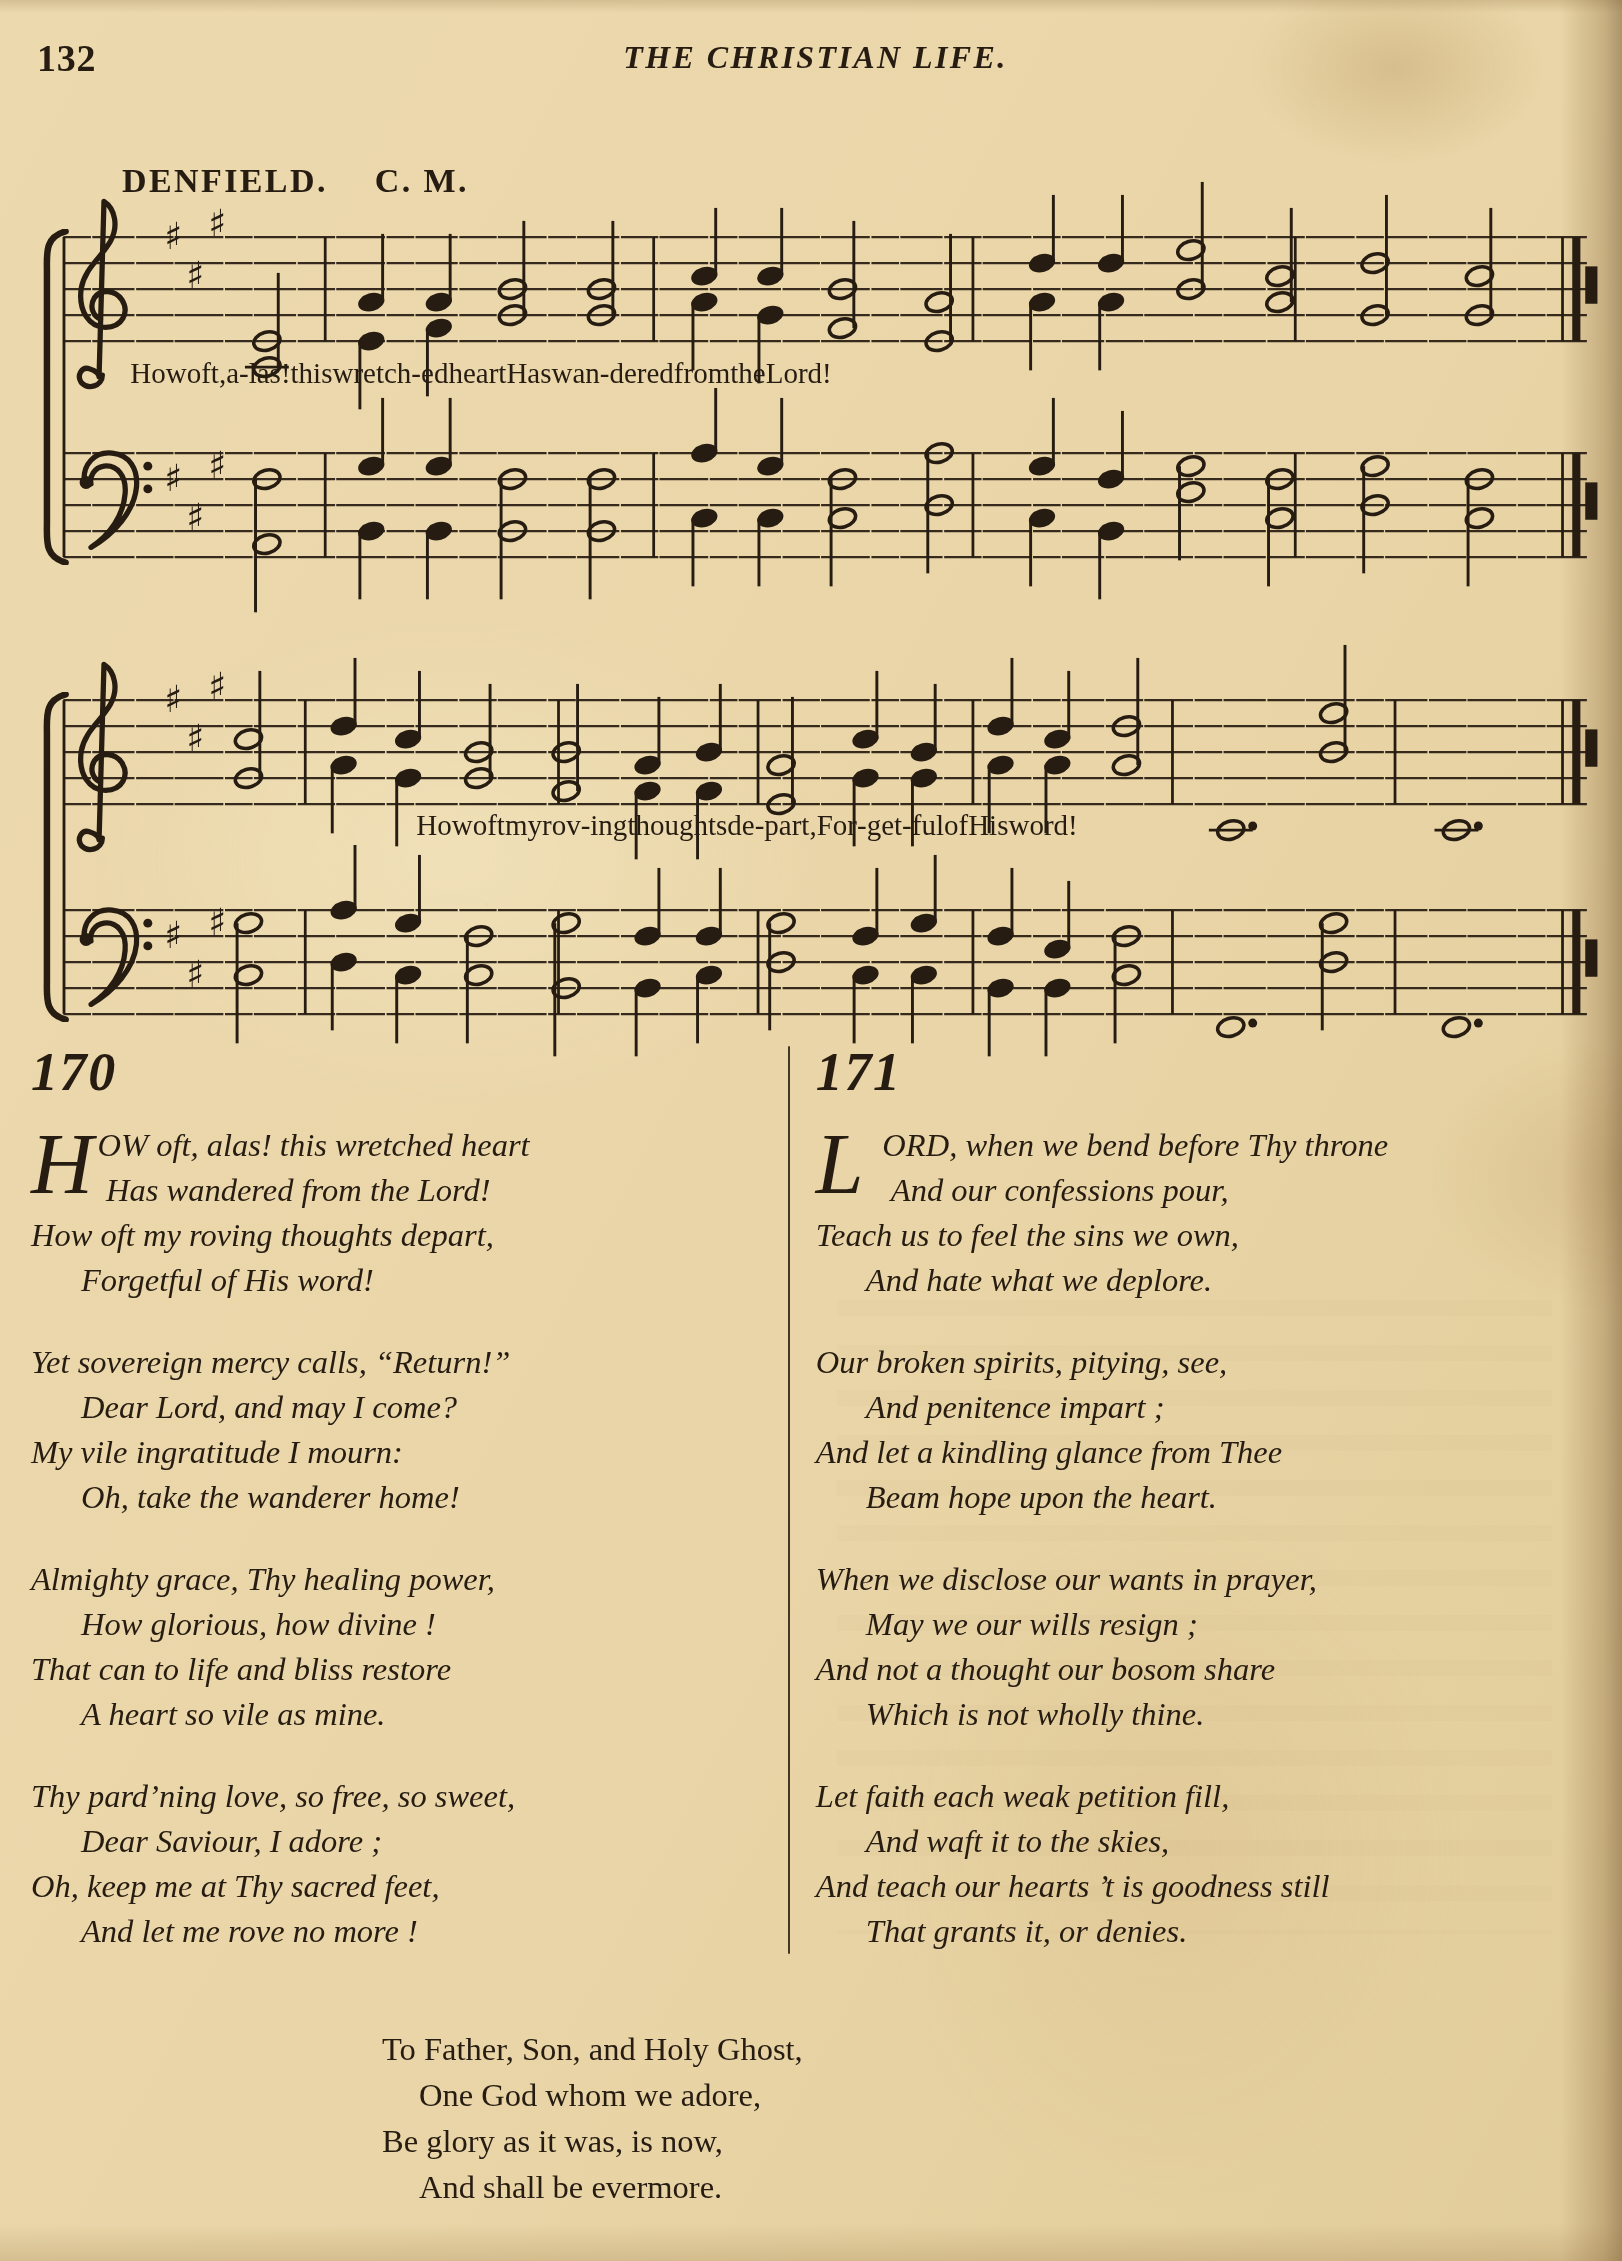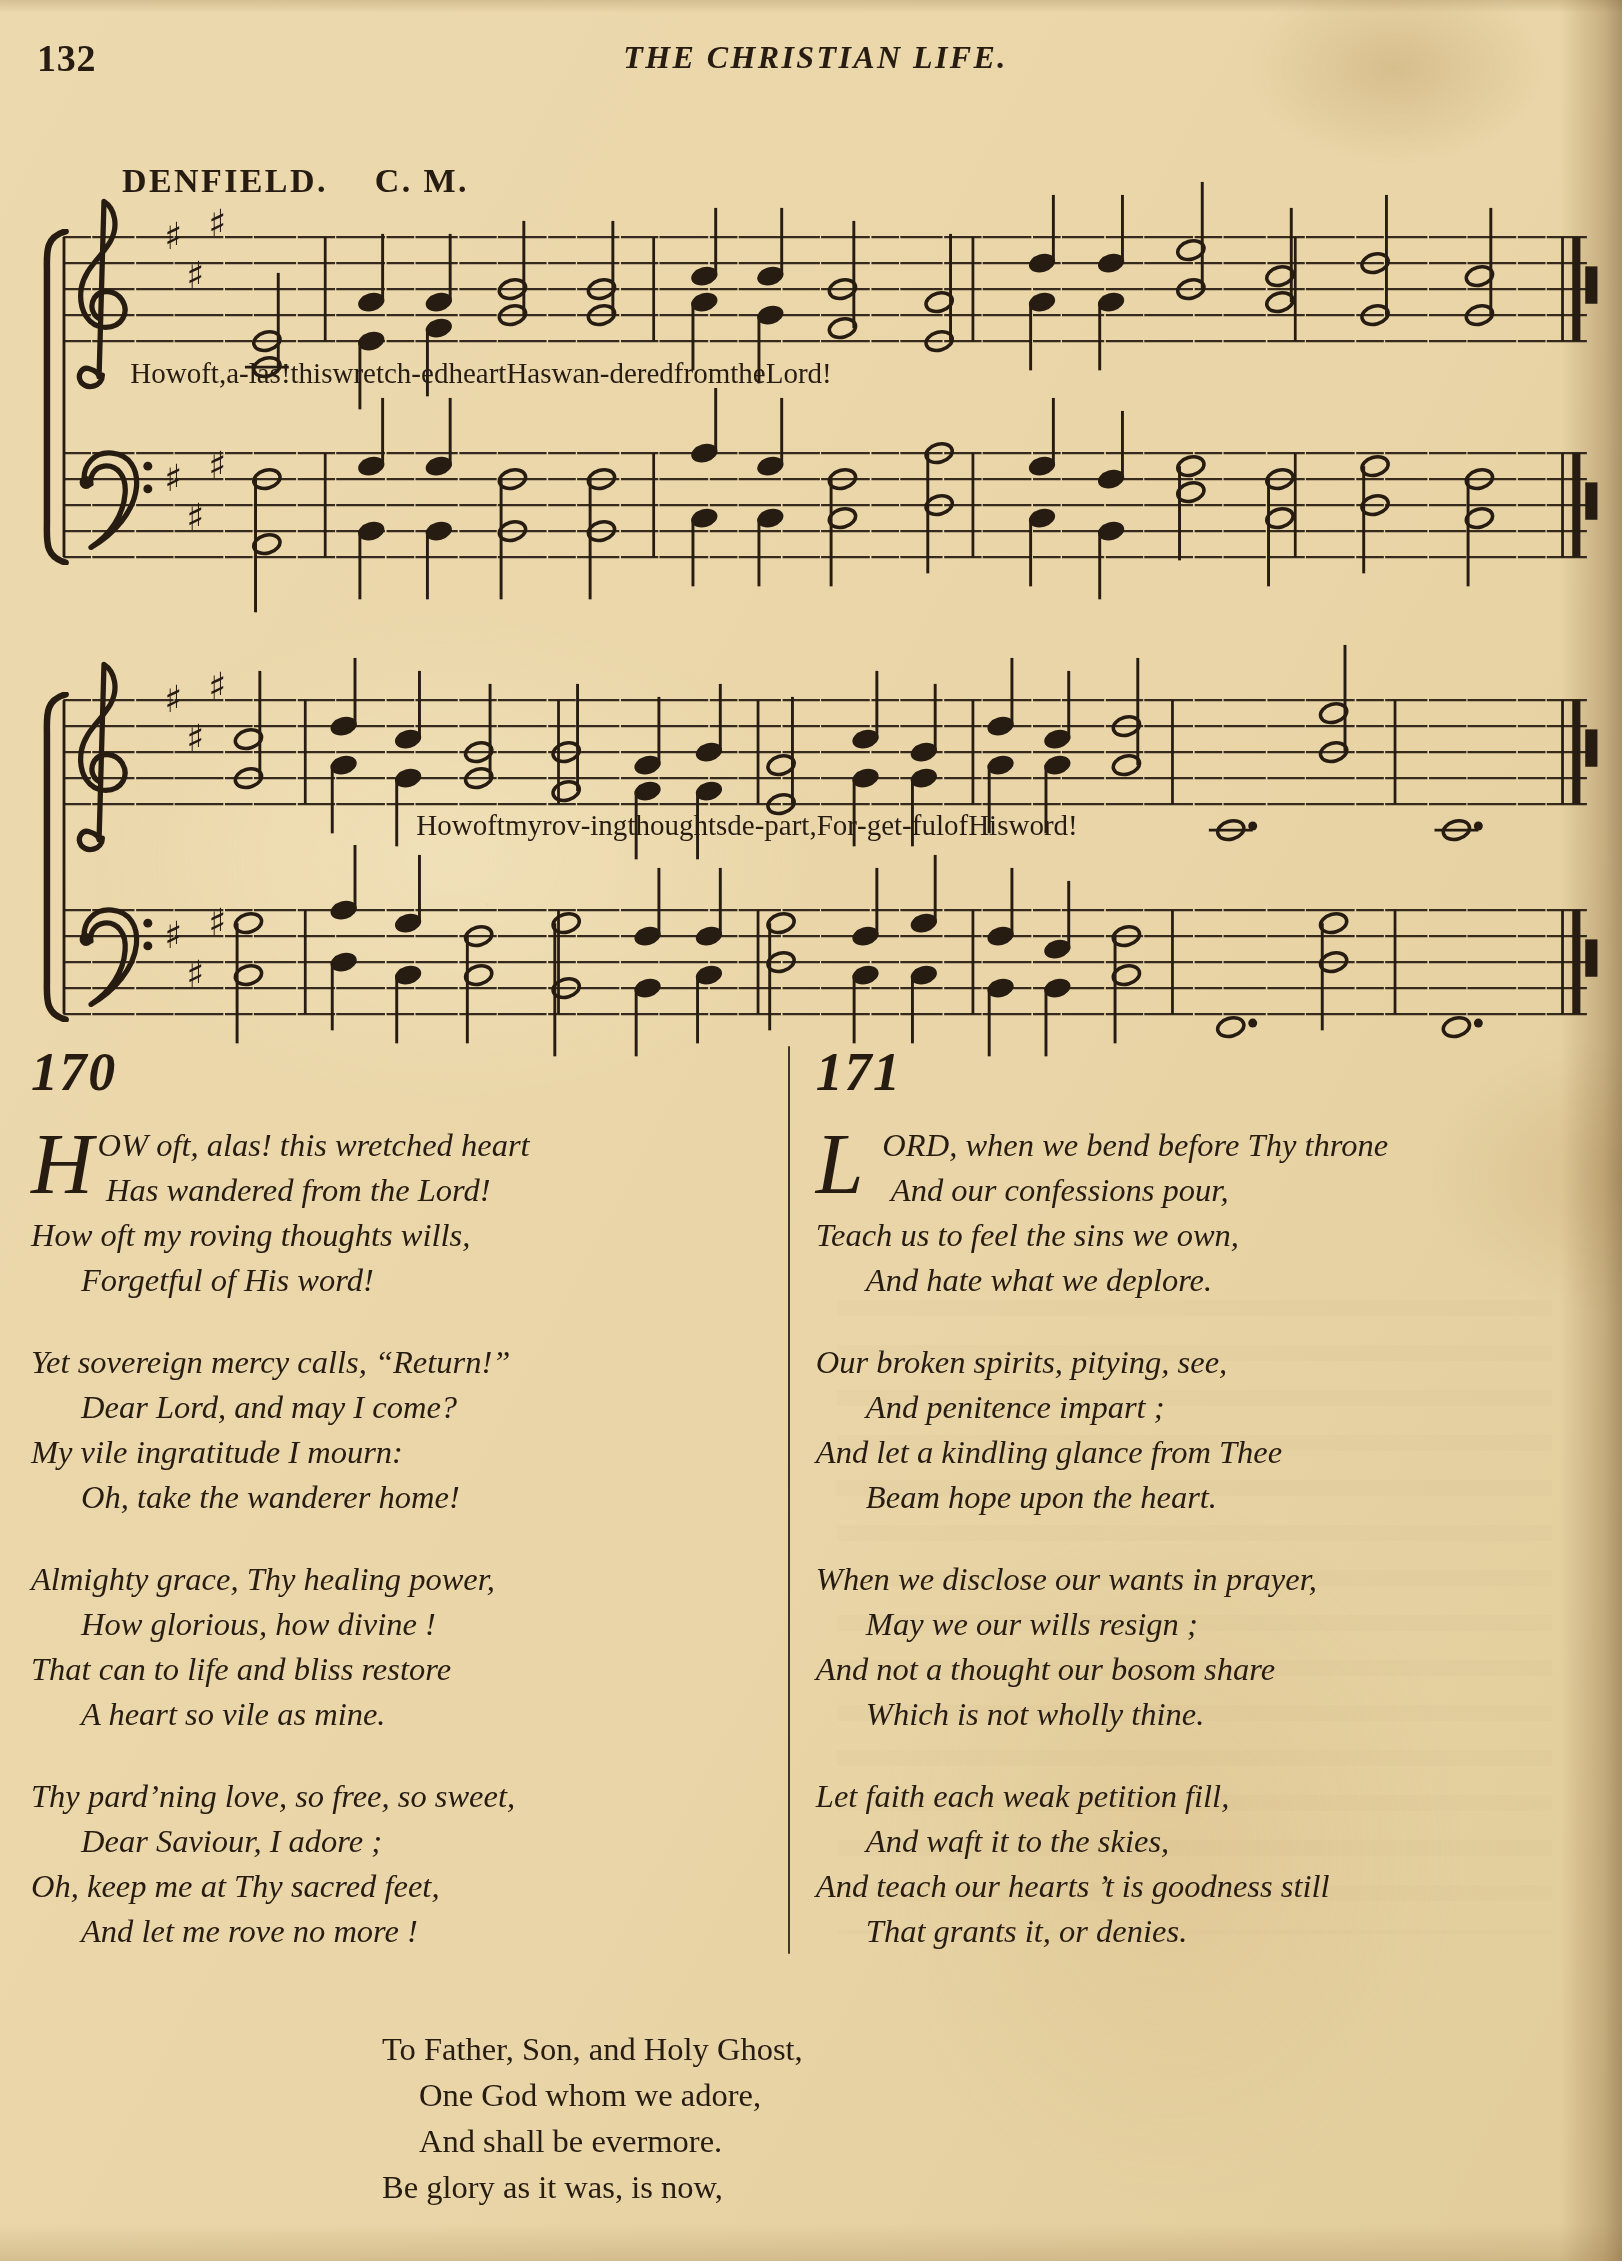--- a/index.html
+++ b/index.html
@@ -420,21 +420,21 @@
     </div>
   </div>
 
 <div class="columns">
   <section class="hymncol" id="hymn0">
       <div class="hymnnum">170</div>
       <div class="stanza">
         <span class="drop">H</span>
         <div class="line">OW oft, alas! this wretched heart</div>
         <div class="line ind2">Has wandered from the Lord!</div>
-        <div class="line">How oft my roving thoughts wills,</div>
+        <div class="line">How oft my roving thoughts depart,</div>
         <div class="line ind">Forgetful of His word!</div>
       </div>
       <div class="stanza">
         <div class="line">Yet sovereign mercy calls, “Return!”</div>
         <div class="line ind">Dear Lord, and may I come?</div>
         <div class="line">My vile ingratitude I mourn:</div>
         <div class="line ind">Oh, take the wanderer home!</div>
       </div>
       <div class="stanza">
         <div class="line">Almighty grace, Thy healing power,</div>
@@ -476,16 +476,16 @@
         <div class="line ind">And waft it to the skies,</div>
         <div class="line">And teach our hearts ’t is goodness still</div>
         <div class="line ind">That grants it, or denies.</div>
       </div>
     </section>
 </div>
 
 <div class="doxology" id="doxology">
     <div class="line">To Father, Son, and Holy Ghost,</div>
     <div class="line ind">One God whom we adore,</div>
+    <div class="line">Be glory as it was, is now,</div>
     <div class="line ind">And shall be evermore.</div>
-    <div class="line">Be glory as it was, is now,</div>
   </div>
 
 
 </body></html>

